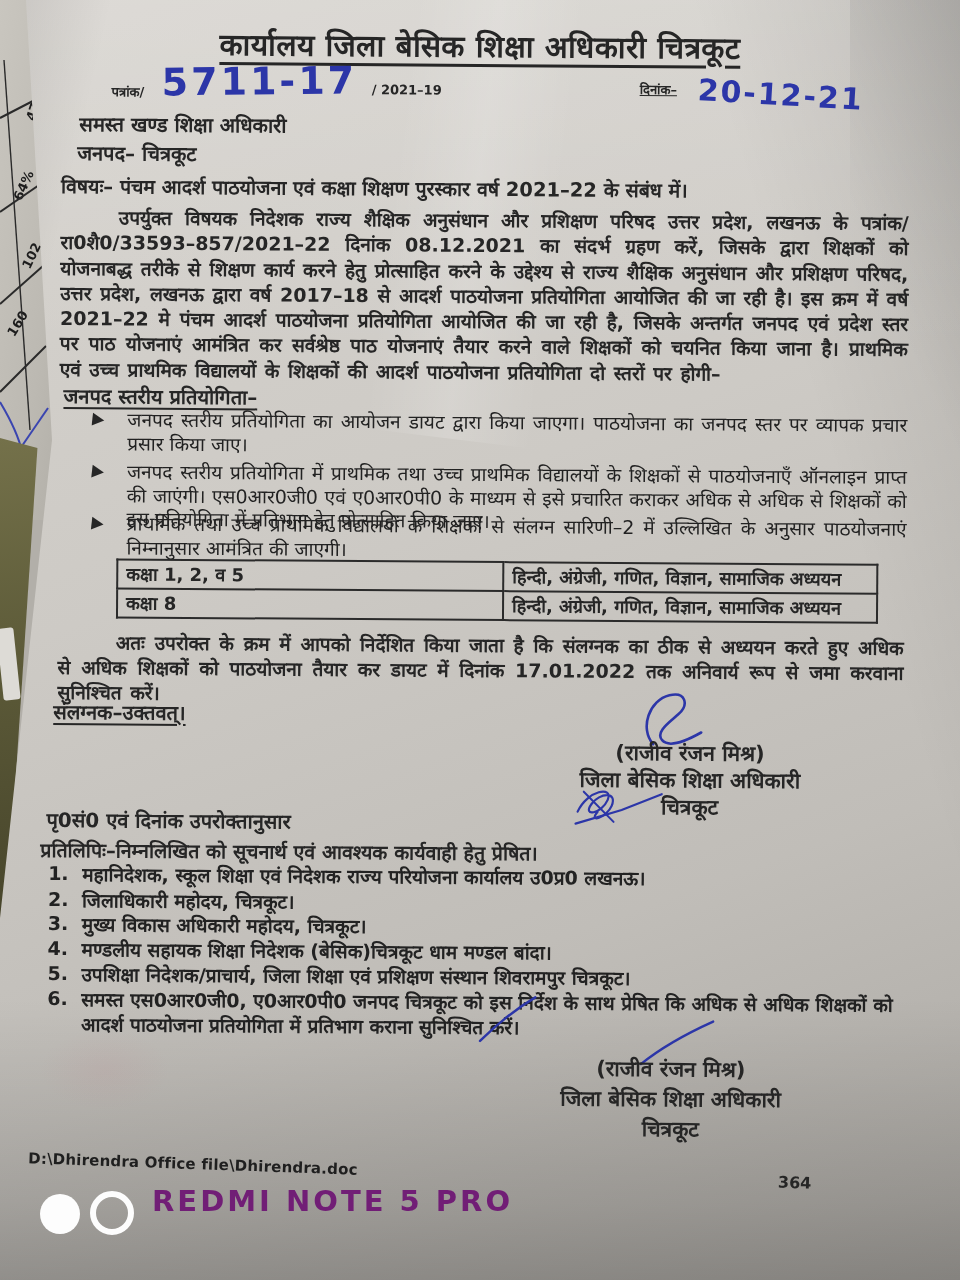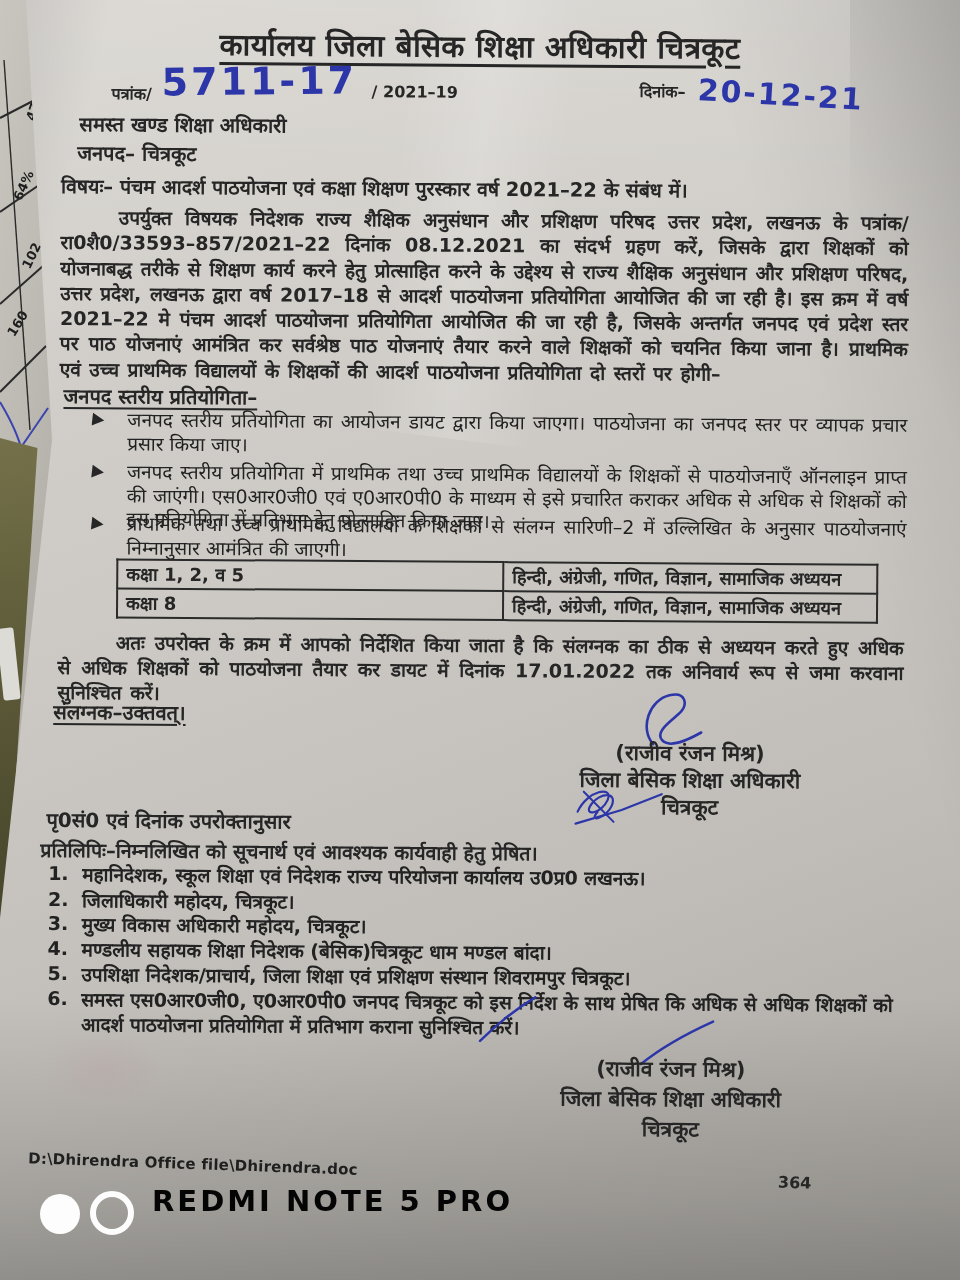--- a/index.html
+++ b/index.html
@@ -30,35 +30,35 @@
       linear-gradient(to bottom,rgba(0,0,0,0) 78%,rgba(0,0,0,0.14) 94%,rgba(0,0,0,0.22) 100%);}
   .sheen{position:absolute;left:390px;top:-20px;width:170px;height:460px;pointer-events:none;
     background:linear-gradient(90deg,rgba(255,255,255,0) 0%,rgba(255,255,255,0.16) 50%,rgba(255,255,255,0) 100%);
     transform:rotate(7deg);}
   .content{position:absolute;inset:0;transform:rotate(0.4deg);transform-origin:60px 40px;color:#222;}
   .content .abs{position:absolute;}
   .dev{font-weight:bold;color:#262626;}
   .hand{color:#2c36a8;font-weight:bold;}
   .title{left:130px;top:22px;width:700px;text-align:center;font-size:30px;letter-spacing:0.4px;
     text-decoration:underline;text-decoration-thickness:3px;text-underline-offset:7px;}
-  .lbl{font-size:16px;text-align:right;}
+  .lbl{font-size:13px;text-align:right;}
   .just{text-align:justify;}
   .bullet-row{position:absolute;left:92px;width:818px;}
   .bullet-row .marker{position:absolute;left:2px;top:4px;}
   .bullet-row .btxt{margin-left:38px;font-size:19px;line-height:23.5px;text-align:justify;}
   .ltable{position:absolute;left:120px;top:558px;width:762px;border:2px solid #2b2b2b;border-collapse:collapse;z-index:2;}
   .ltable td{border:2px solid #2b2b2b;font-size:18px;font-weight:bold;color:#262626;padding:1px 8px 2px 8px;height:24px;font-family:"DejaVu Sans",sans-serif;}
   .ltable td.c1{width:368px;}
   .sigblock{text-align:center;font-size:21px;line-height:27px;}
   .copy-num{position:absolute;left:54px;font-size:19px;font-weight:bold;}
   .copy-txt{position:absolute;left:88px;width:840px;font-size:19px;line-height:25px;font-weight:bold;}
   .footer-path{left:36px;top:1154px;font-size:15px;font-weight:bold;color:#1f1f1f;transform:rotate(1.6deg);letter-spacing:0.2px;}
   .page-num{left:786px;top:1168px;font-size:16px;font-weight:bold;transform:rotate(1.5deg);}
   
-  .wm{position:absolute;z-index:6;color:#000000;}
+  .wm{position:absolute;z-index:6;color:#701a75;}
   .wm-c1{left:40px;top:1194px;width:40px;height:40px;border-radius:50%;background:#fdfdfd;}
   .wm-c2{left:90px;top:1191px;width:32px;height:32px;border-radius:50%;border:6px solid #fdfdfd;background:transparent;}
   .wm-t1{left:152px;top:1184px;font-size:29px;letter-spacing:3px;font-weight:bold;opacity:0.97;}
   .wm-t2{left:152px;top:1216px;font-size:29px;letter-spacing:3px;font-weight:bold;opacity:0.97;}
   .shade-tr{position:absolute;right:0;top:0;width:110px;height:600px;z-index:4;pointer-events:none;
     background:linear-gradient(245deg,rgba(0,0,0,0.12) 0%,rgba(0,0,0,0) 55%);}
   .smudge{position:absolute;left:40px;top:1030px;width:130px;height:80px;border-radius:50%;z-index:4;pointer-events:none;
     background:radial-gradient(closest-side,rgba(190,120,130,0.10),rgba(190,120,130,0));}
   svg{display:block;}
 </style>
@@ -89,21 +89,21 @@
 
   <div class="paper">
     <div class="sheen"></div>
     <div class="content">
 
       <div class="abs dev title">कार्यालय जिला बेसिक शिक्षा अधिकारी चित्रकूट</div>
 
       <span class="abs dev lbl" style="left:112px;top:82px;">पत्रांक/</span>
       <span class="abs hand" style="left:162px;top:58px;font-size:38px;transform:rotate(-1deg);letter-spacing:3px;">5711-17</span>
       <span class="abs dev lbl" style="left:372px;top:80px;">/ 2021–19</span>
-      <span class="abs dev lbl" style="left:640px;top:76px;">दिनांक–</span>
+      <span class="abs dev lbl" style="left:640px;top:76px;text-decoration:underline;">दिनांक–</span>
       <span class="abs hand" style="left:698px;top:72px;font-size:30px;transform:rotate(3deg);letter-spacing:2px;">20-12-21</span>
 
       <div class="abs dev" style="left:80px;top:110px;font-size:20px;">समस्त खण्ड शिक्षा अधिकारी</div>
       <div class="abs dev" style="left:78px;top:139px;font-size:20px;text-align:right;">जनपद– चित्रकूट</div>
 
       <div class="abs dev" style="left:62px;top:172px;font-size:19.5px;">विषयः– पंचम आदर्श पाठयोजना एवं कक्षा शिक्षण पुरस्कार वर्ष 2021–22 के संबंध में।</div>
 
       <div class="abs dev just" style="left:62px;top:205px;width:848px;font-size:19px;line-height:25.3px;text-indent:58px;word-spacing:2px;">उपर्युक्त विषयक निदेशक राज्य शैक्षिक अनुसंधान और प्रशिक्षण परिषद उत्तर प्रदेश, लखनऊ के पत्रांक/रा0शै0/33593–857/2021–22 दिनांक 08.12.2021 का संदर्भ ग्रहण करें, जिसके द्वारा शिक्षकों को योजनाबद्ध तरीके से शिक्षण कार्य करने हेतु प्रोत्साहित करने के उद्देश्य से राज्य शैक्षिक अनुसंधान और प्रशिक्षण परिषद, उत्तर प्रदेश, लखनऊ द्वारा वर्ष 2017–18 से आदर्श पाठयोजना प्रतियोगिता आयोजित की जा रही है। इस क्रम में वर्ष 2021–22 मे पंचम आदर्श पाठयोजना प्रतियोगिता आयोजित की जा रही है, जिसके अन्तर्गत जनपद एवं प्रदेश स्तर पर पाठ योजनाएं आमंत्रित कर सर्वश्रेष्ठ पाठ योजनाएं तैयार करने वाले शिक्षकों को चयनित किया जाना है। प्राथमिक एवं उच्च प्राथमिक विद्यालयों के शिक्षकों की आदर्श पाठयोजना प्रतियोगिता दो स्तरों पर होगी–</div>
 
       <div class="abs dev" style="left:66px;top:382px;font-size:20px;text-decoration:underline;text-decoration-thickness:2px;text-underline-offset:4px;">जनपद स्तरीय प्रतियोगिता–</div>

